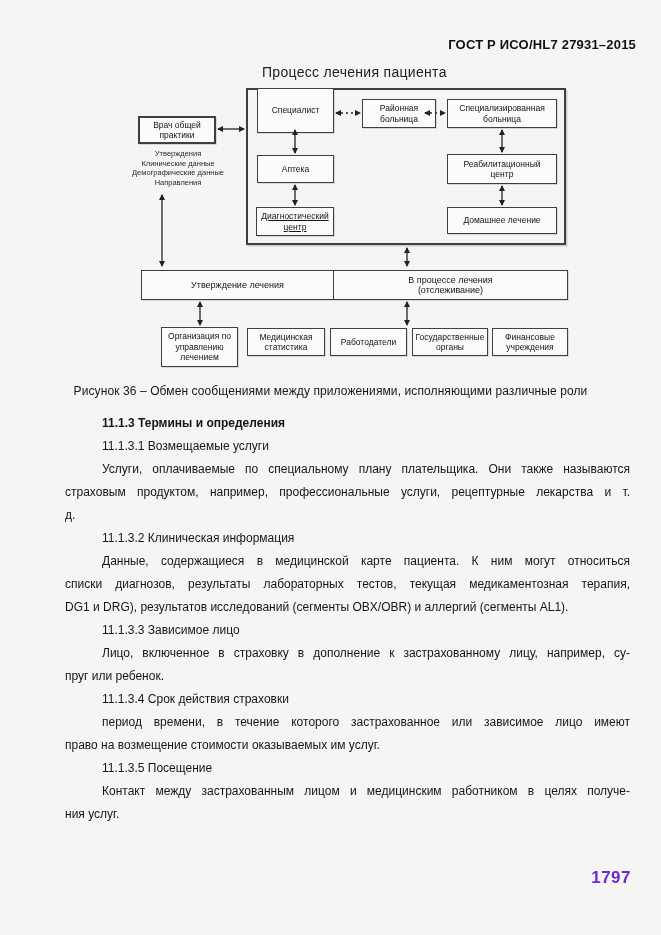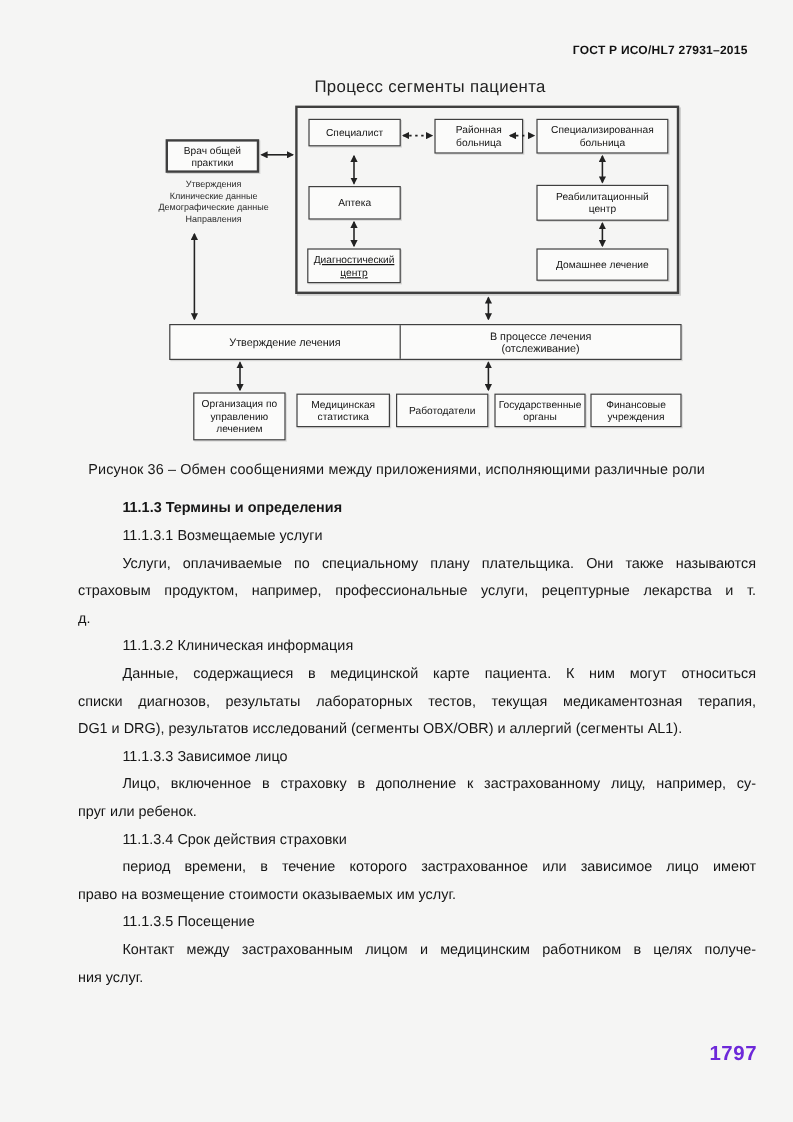--- a/index.html
+++ b/index.html
@@ -7,22 +7,22 @@
   body {
     font-family: "Liberation Sans", sans-serif;
     background: #f5f5f4;
     color: #1c1c1c;
     position: relative;
     overflow: hidden;
   }
 
   
   .doc-header {
-    position: absolute; top: 37px; right: 38px;
-    font-size: 10px; font-weight: bold; letter-spacing: 0.2px; color: #111;
+    position: absolute; top: 37px; right: 25px;
+    font-size: 13px; font-weight: bold; letter-spacing: 0.2px; color: #111;
   }
 
   
   .diagram-title {
     position: absolute; left: 262px; top: 64px;
     font-size: 14px; color: #222; letter-spacing: 0.3px;
   }
   .dbox {
     position: absolute;
     border: 1.5px solid #3f3f3f;
@@ -81,32 +81,32 @@
   .page-number {
     position: absolute; top: 868px; right: 30px;
     font-size: 17px; font-weight: bold; color: #6d28d9; letter-spacing: 0.5px;
   }
 </style>
 </head>
 <body>
 
 <div class="doc-header">ГОСТ Р ИСО/HL7 27931–2015</div>
 
-<div class="diagram-title">Процесс сегменты пациента</div>
+<div class="diagram-title">Процесс лечения пациента</div>
 
 <div class="bigbox"></div>
 
 <div class="dbox" style="left:138px; top:116px; width:78px; height:28px; border-width:2px;">Врач общей
 практики</div>
 <div class="gp-notes">Утверждения
 Клинические данные
 Демографические данные
 Направления</div>
 
-<div class="dbox" style="left:257px; top:99px; width:77px; height:23px;">Специалист</div>
+<div class="dbox" style="left:257px; top:88px; width:77px; height:45px;">Специалист</div>
 <div class="dbox" style="left:362px; top:99px; width:74px; height:29px;">Районная
 больница</div>
 <div class="dbox" style="left:447px; top:99px; width:110px; height:29px;">Специализированная
 больница</div>
 <div class="dbox" style="left:257px; top:155px; width:77px; height:28px;">Аптека</div>
 <div class="dbox" style="left:447px; top:154px; width:110px; height:30px;">Реабилитационный
 центр</div>
 <div class="dbox" style="left:256px; top:207px; width:78px; height:29px;text-decoration:underline;">Диагностический
 центр</div>
 <div class="dbox" style="left:447px; top:207px; width:110px; height:27px;">Домашнее лечение</div>

